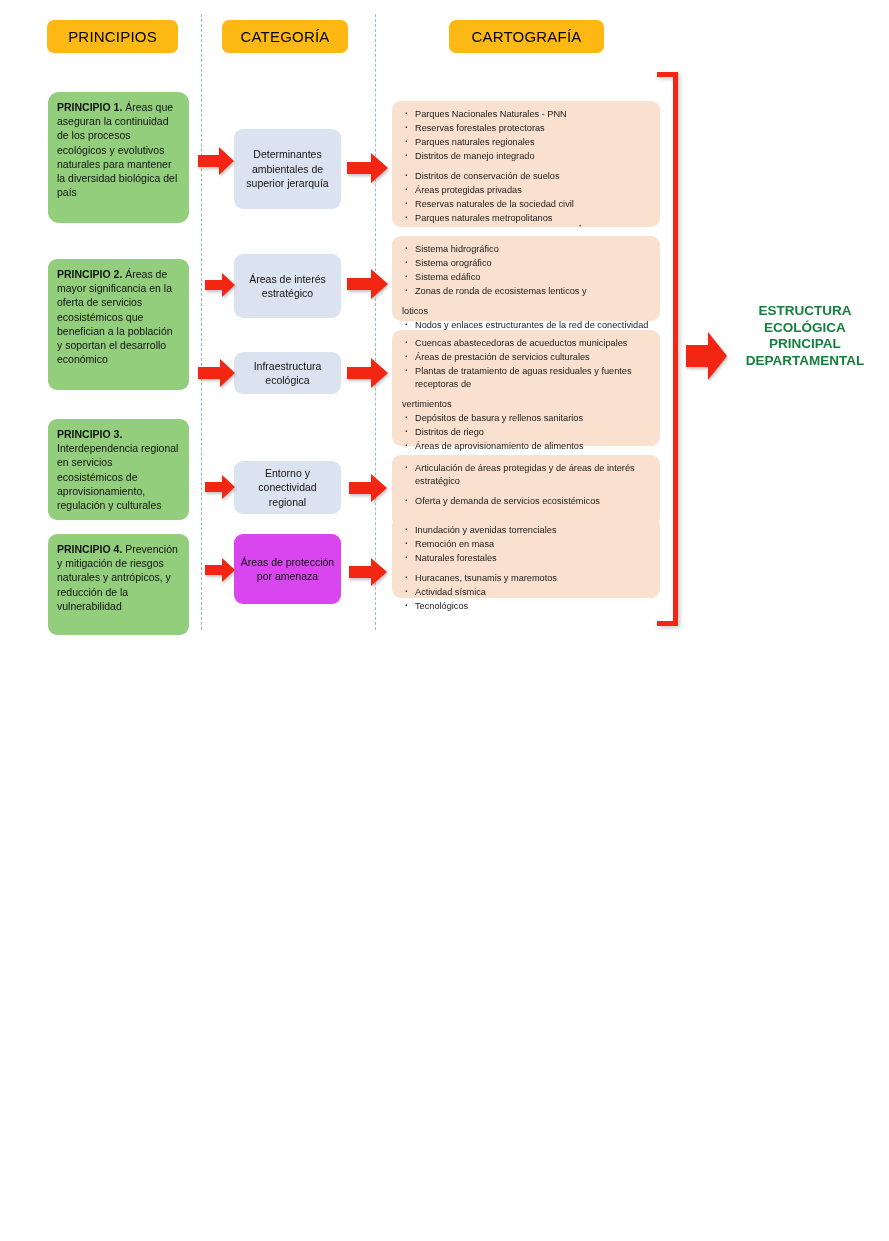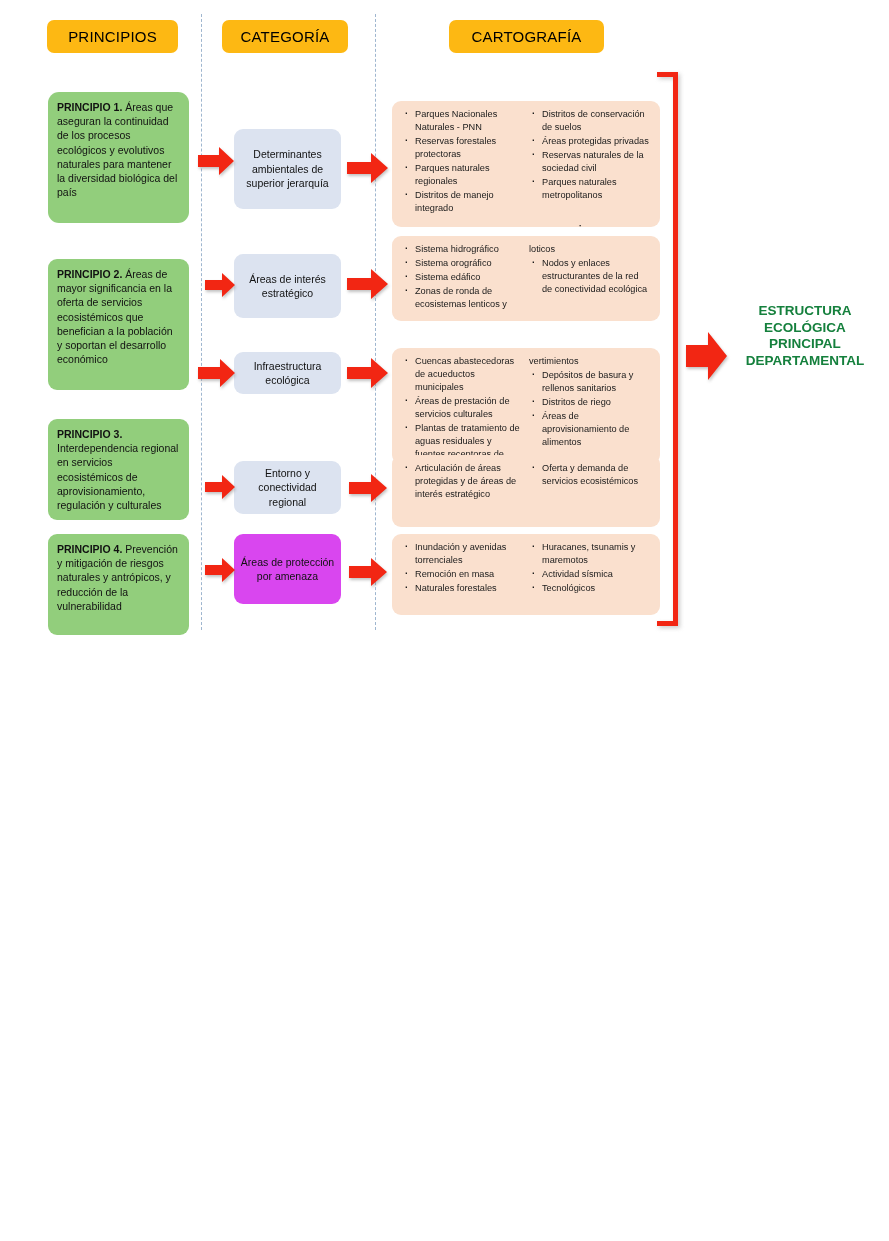--- a/index.html
+++ b/index.html
@@ -79,20 +79,21 @@
     box-sizing: border-box;
     padding: 7px 10px 6px 10px;
     font-size: 9.2px;
     line-height: 13px;
     color: #1a1a1a;
   }
   .carto .cols {
     display: flex;
     gap: 6px;
     height: 100%;
+    flex-direction: column;
   }
   .carto .col { flex: 1 1 50%; }
   .carto ul {
     list-style: none;
     margin: 0;
     padding: 0;
   }
   .carto li {
     position: relative;
     padding-left: 13px;
@@ -228,21 +229,21 @@
       </div>
       <div class="col">
         <ul>
           <li class="nobullet">loticos</li>
           <li>Nodos y enlaces estructurantes de la red de conectividad ecológica</li>
         </ul>
       </div>
     </div>
   </div>
 
-  <div class="carto" style="left:392px; top:330px; width:268px; height:116px;margin-top:18px;">
+  <div class="carto" style="left:392px; top:330px; width:268px; height:116px;">
     <div class="cols">
       <div class="col">
         <ul>
           <li>Cuencas abastecedoras de acueductos municipales</li>
           <li>Áreas de prestación de servicios culturales</li>
           <li>Plantas de tratamiento de aguas residuales y fuentes receptoras de</li>
         </ul>
       </div>
       <div class="col">
         <ul>
@@ -263,21 +264,21 @@
         </ul>
       </div>
       <div class="col">
         <ul>
           <li>Oferta y demanda de servicios ecosistémicos</li>
         </ul>
       </div>
     </div>
   </div>
 
-  <div class="carto" style="left:392px; top:534px; width:268px; height:81px;">
+  <div class="carto" style="left:392px; top:517px; width:268px; height:81px;">
     <div class="cols">
       <div class="col">
         <ul>
           <li>Inundación y avenidas torrenciales</li>
           <li>Remoción en masa</li>
           <li>Naturales forestales</li>
         </ul>
       </div>
       <div class="col">
         <ul>

